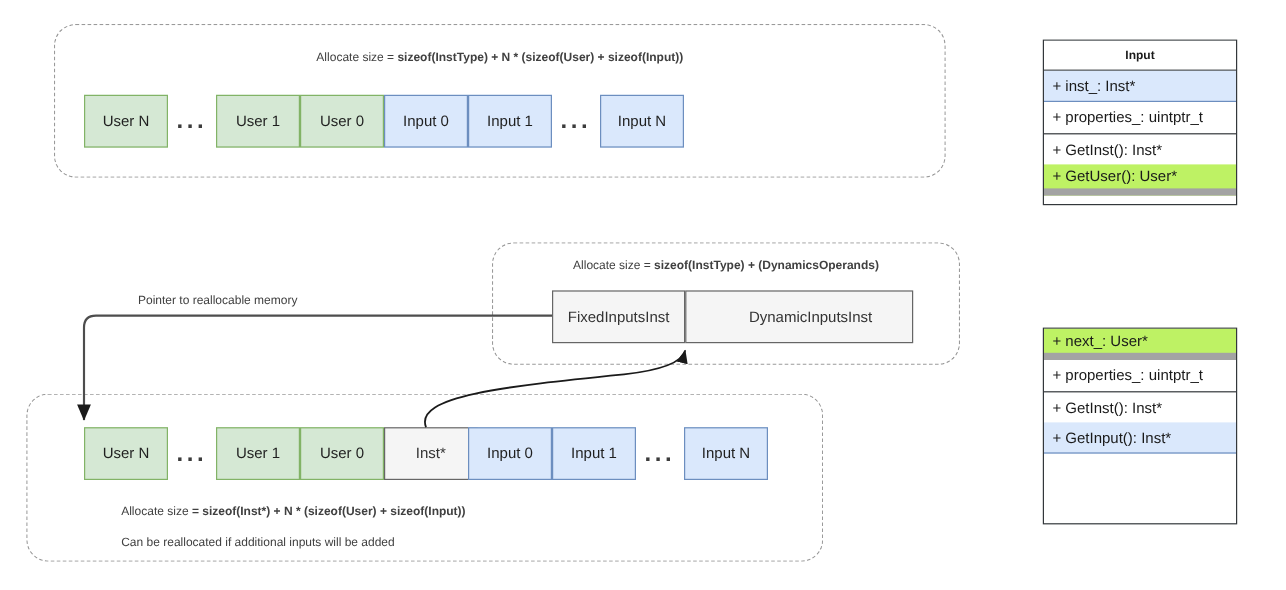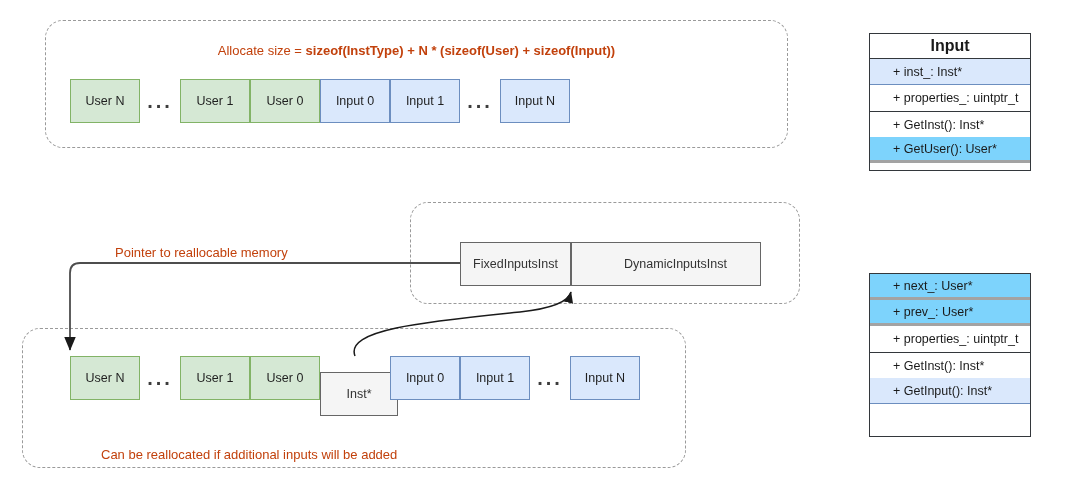--- a/index.html
+++ b/index.html
@@ -69,58 +69,58 @@
     font-weight: 700;
     display: flex;
     align-items: center;
     justify-content: center;
     user-select: none;
   }
 
   
   .label {
     position: absolute;
-    font-size: 13px;
-    color: #c2410c;
+    font-size: 10px;
+    color: #404040;
     white-space: nowrap;
   }
   .label .bold { font-weight: bold; }
   .label.center { text-align: center; }
 
   
   .uml {
     position: absolute;
     box-sizing: border-box;
     border: 1px solid #33373b;
     background: #ffffff;
   }
   .uml .uml-title {
     height: 25px;
     display: flex;
     align-items: center;
     justify-content: center;
-    font-size: 16px;
+    font-size: 10px;
     font-weight: bold;
     color: #1a1a1a;
     border-bottom: 1px solid #33373b;
     box-sizing: border-box;
     background: #ffffff;
   }
   .uml .uml-row {
     height: 26px;
     display: flex;
     align-items: center;
-    padding-left: 23px;
+    padding-left: 7px;
     font-size: 12.5px;
     color: #1a1a1a;
     box-sizing: border-box;
     background: #ffffff;
     white-space: nowrap;
   }
-  .uml .uml-row.green { background: #7dd3fc; border-bottom: 3px solid #a3a3a3; }
+  .uml .uml-row.green { background: #bef264; border-bottom: 6px solid #a3a3a3; }
   .uml .uml-row.blue  { background: #dae8fc; border-bottom: 1px solid #6c8ebf; }
   .uml .uml-row.sep-top { border-top: 1px solid #33373b; }
 
   
   svg.connectors {
     position: absolute;
     left: 0; top: 0;
     width: 1072px;
     height: 492px;
     pointer-events: none;
@@ -161,20 +161,23 @@
 
   <div class="dots" style="left:463px; top:79px; width:34px; height:44px;">...</div>
 
   <div class="cell blue joiner-right" style="left:500px; top:79px; width:70px; height:44px;">
     <span>Input N</span>
   </div>
 
 
   <div class="dashed-group" style="left:410px; top:202px; width:390px; height:102px;"></div>
 
+  <div class="label center" style="left:410px; top:216px; width:390px; text-align:center;">
+    <span>Allocate size = </span><span class="bold">sizeof(InstType) + (DynamicsOperands)</span>
+  </div>
 
   <div class="cell grey joiner-right" style="left:460px; top:242px; width:111px; height:44px;">
     <span>FixedInputsInst</span>
   </div>
 
   <div class="cell grey" style="left:571px; top:242px; width:190px; height:44px;padding-left:19px;">
     <span>DynamicInputsInst</span>
   </div>
 
   <div class="dashed-group" style="left:22px; top:328px; width:664px; height:140px;"></div>
@@ -186,38 +189,41 @@
   <div class="dots" style="left:143px; top:356px; width:34px; height:44px;">...</div>
 
   <div class="cell green joiner-right" style="left:180px; top:356px; width:70px; height:44px;">
     <span>User 1</span>
   </div>
 
   <div class="cell green" style="left:250px; top:356px; width:70px; height:44px;">
     <span>User 0</span>
   </div>
 
-  <div class="cell grey" style="left:320px; top:356px; width:78px; height:44px;margin-top:16px;">
+  <div class="cell grey" style="left:320px; top:356px; width:78px; height:44px;">
     <span>Inst*</span>
   </div>
 
   <div class="cell blue joiner-right" style="left:390px; top:356px; width:70px; height:44px;">
     <span>Input 0</span>
   </div>
 
   <div class="cell blue" style="left:460px; top:356px; width:70px; height:44px;">
     <span>Input 1</span>
   </div>
 
   <div class="dots" style="left:533px; top:356px; width:34px; height:44px;">...</div>
 
   <div class="cell blue" style="left:570px; top:356px; width:70px; height:44px;">
     <span>Input N</span>
   </div>
 
+  <div class="label" style="left:101px; top:421px;">
+    <span>Allocate size </span><span class="bold">= sizeof(Inst*) + N * (sizeof(User) + sizeof(Input))</span>
+  </div>
 
   <div class="label" style="left:101px; top:447px;">Can be reallocated if additional inputs will be added</div>
 
   <div class="label" style="left:115px; top:245px;">Pointer to reallocable memory</div>
 
   <svg class="connectors" viewBox="0 0 1072 492">
     <defs>
       <marker id="arrowhead" markerWidth="9" markerHeight="9" refX="7.2" refY="3.2" orient="auto" markerUnits="strokeWidth">
         <path d="M0,0 L7.6,3.2 L0,6.4 z" fill="#1a1a1a"></path>
       </marker>
@@ -231,19 +237,18 @@
   <div class="uml" style="left:869px; top:33px; width:162px; height:138px;">
     <div class="uml-title">Input</div>
     <div class="uml-row blue">+ inst_: Inst*</div>
     <div class="uml-row">+ properties_: uintptr_t</div>
     <div class="uml-row sep-top">+ GetInst(): Inst*</div>
     <div class="uml-row green">+ GetUser(): User*</div>
   </div>
 
   <div class="uml" style="left:869px; top:273px; width:162px; height:164px;">
     <div class="uml-row green">+ next_: User*</div>
-    <div class="uml-row green">+ prev_: User*</div>
     <div class="uml-row">+ properties_: uintptr_t</div>
     <div class="uml-row sep-top">+ GetInst(): Inst*</div>
     <div class="uml-row blue">+ GetInput(): Inst*</div>
   </div>
 
 </div>
 
 </body></html>

